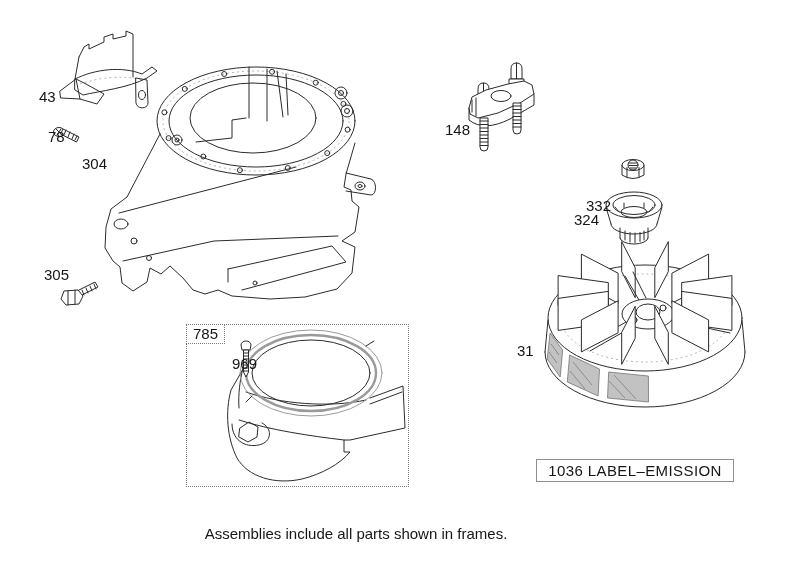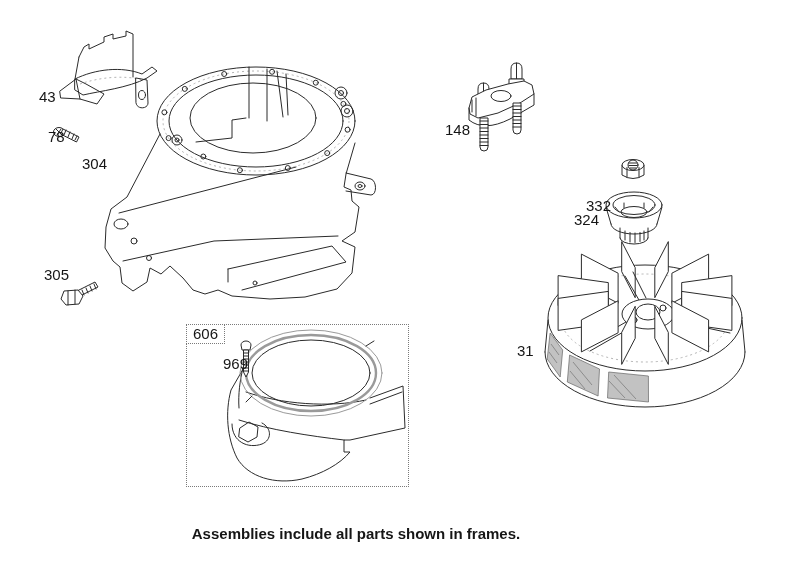--- a/index.html
+++ b/index.html
@@ -20,21 +20,21 @@
     position:absolute;left:-1px;top:-1px;border:1px dotted #7a7a7a;
     background:#ffffff;padding:0 6px;font-size:15px;line-height:18px;color:#161616;
   }
   .emission-box{
     position:absolute;left:536px;top:459px;width:196px;height:21px;
     border:1px solid #8f8f8f;display:flex;align-items:center;justify-content:center;
     font-size:15px;letter-spacing:.4px;color:#161616;background:#ffffff;
   }
   .footnote{
     position:absolute;left:0;top:525px;width:712px;text-align:center;
-    font-size:15px;color:#161616;font-weight:bold;
+    font-size:15px;color:#161616;
   }
   .art{stroke:#2b2b2b;stroke-width:1;fill:none;stroke-linejoin:round;stroke-linecap:round;}
   .artw{stroke:#2b2b2b;stroke-width:1;fill:#ffffff;stroke-linejoin:round;}
   .gray{stroke:#9a9a9a;}
   .shade{fill:#c2c2c2;stroke:#666;stroke-width:.7;}
   .hatch{stroke:#7d7d7d;stroke-width:.8;fill:none;}
   .dots{stroke:#b4b4b4;stroke-width:1;fill:none;stroke-dasharray:2 3;}
 </style>
 </head>
 <body>
@@ -216,29 +216,32 @@
   </g>
 
   <g>
     <path class="artw" d="M241,345 A5,4 0 1 1 251,345 L250,350 L242,350 Z"></path>
     <path class="artw" d="M243.5,350 L248.5,350 L248.5,372 L246,377 L243.5,372 Z"></path>
     <path class="art" d="M243.5,353 L248.5,353 M243.5,356 L248.5,356 M243.5,359 L248.5,359 M243.5,362 L248.5,362 M243.5,365 L248.5,365 M243.5,368 L248.5,368 M243.5,371 L248.5,371"></path>
   </g>
 </svg>
 
 <div class="frame" style="left:186px;top:324px;width:221px;height:161px;">
-  <span class="frame-tag">606</span>
+  <span class="frame-tag">785</span>
 </div>
 
+<div class="emission-box">
+  <span>1036 LABEL–EMISSION</span>
+</div>
 
 <div class="callout" style="left:39px;top:89px;">43</div>
 <div class="callout" style="left:48px;top:129px;">78</div>
 <div class="callout" style="left:82px;top:156px;">304</div>
 <div class="callout" style="left:44px;top:267px;">305</div>
 <div class="callout" style="left:445px;top:122px;">148</div>
 <div class="callout" style="left:586px;top:162px;margin-top:36px;">332</div>
 <div class="callout" style="left:574px;top:202px;margin-top:10px;">324</div>
 <div class="callout" style="left:517px;top:343px;">31</div>
-<div class="callout" style="left:223px;top:356px;text-align:right;">969</div>
+<div class="callout" style="left:232px;top:356px;text-align:right;">969</div>
 
 <div class="footnote">Assemblies include all parts shown in frames.</div>
 
 </div>
 
 </body></html>

